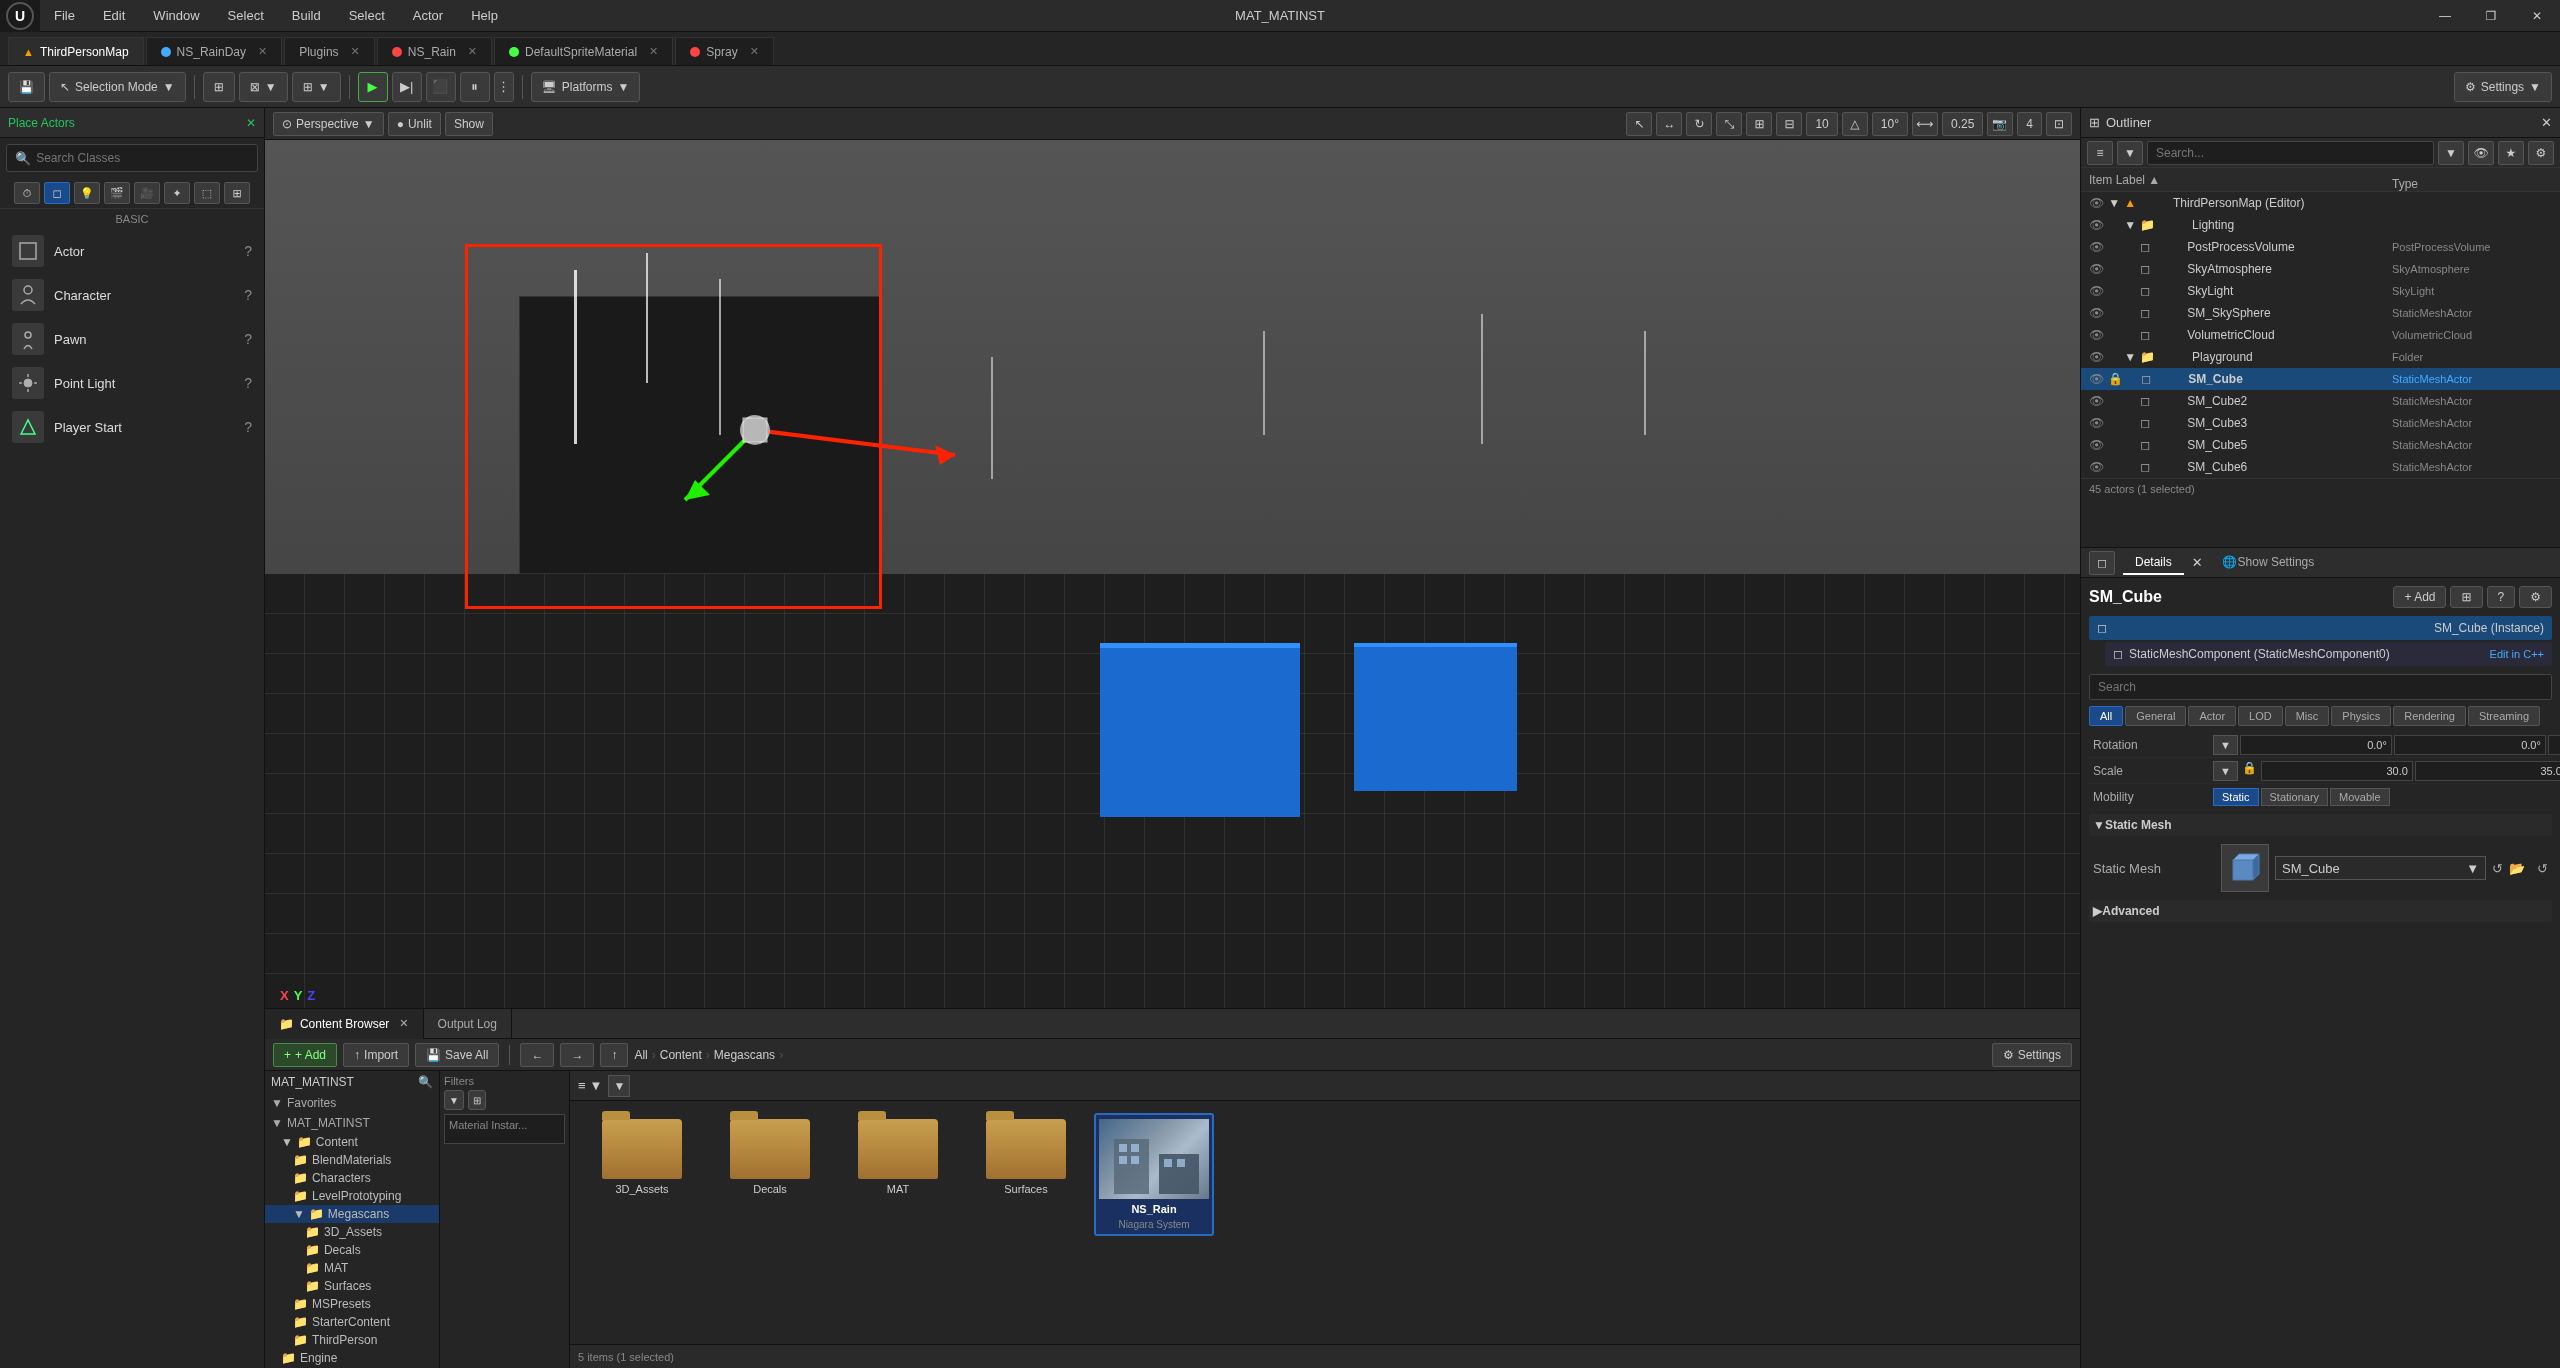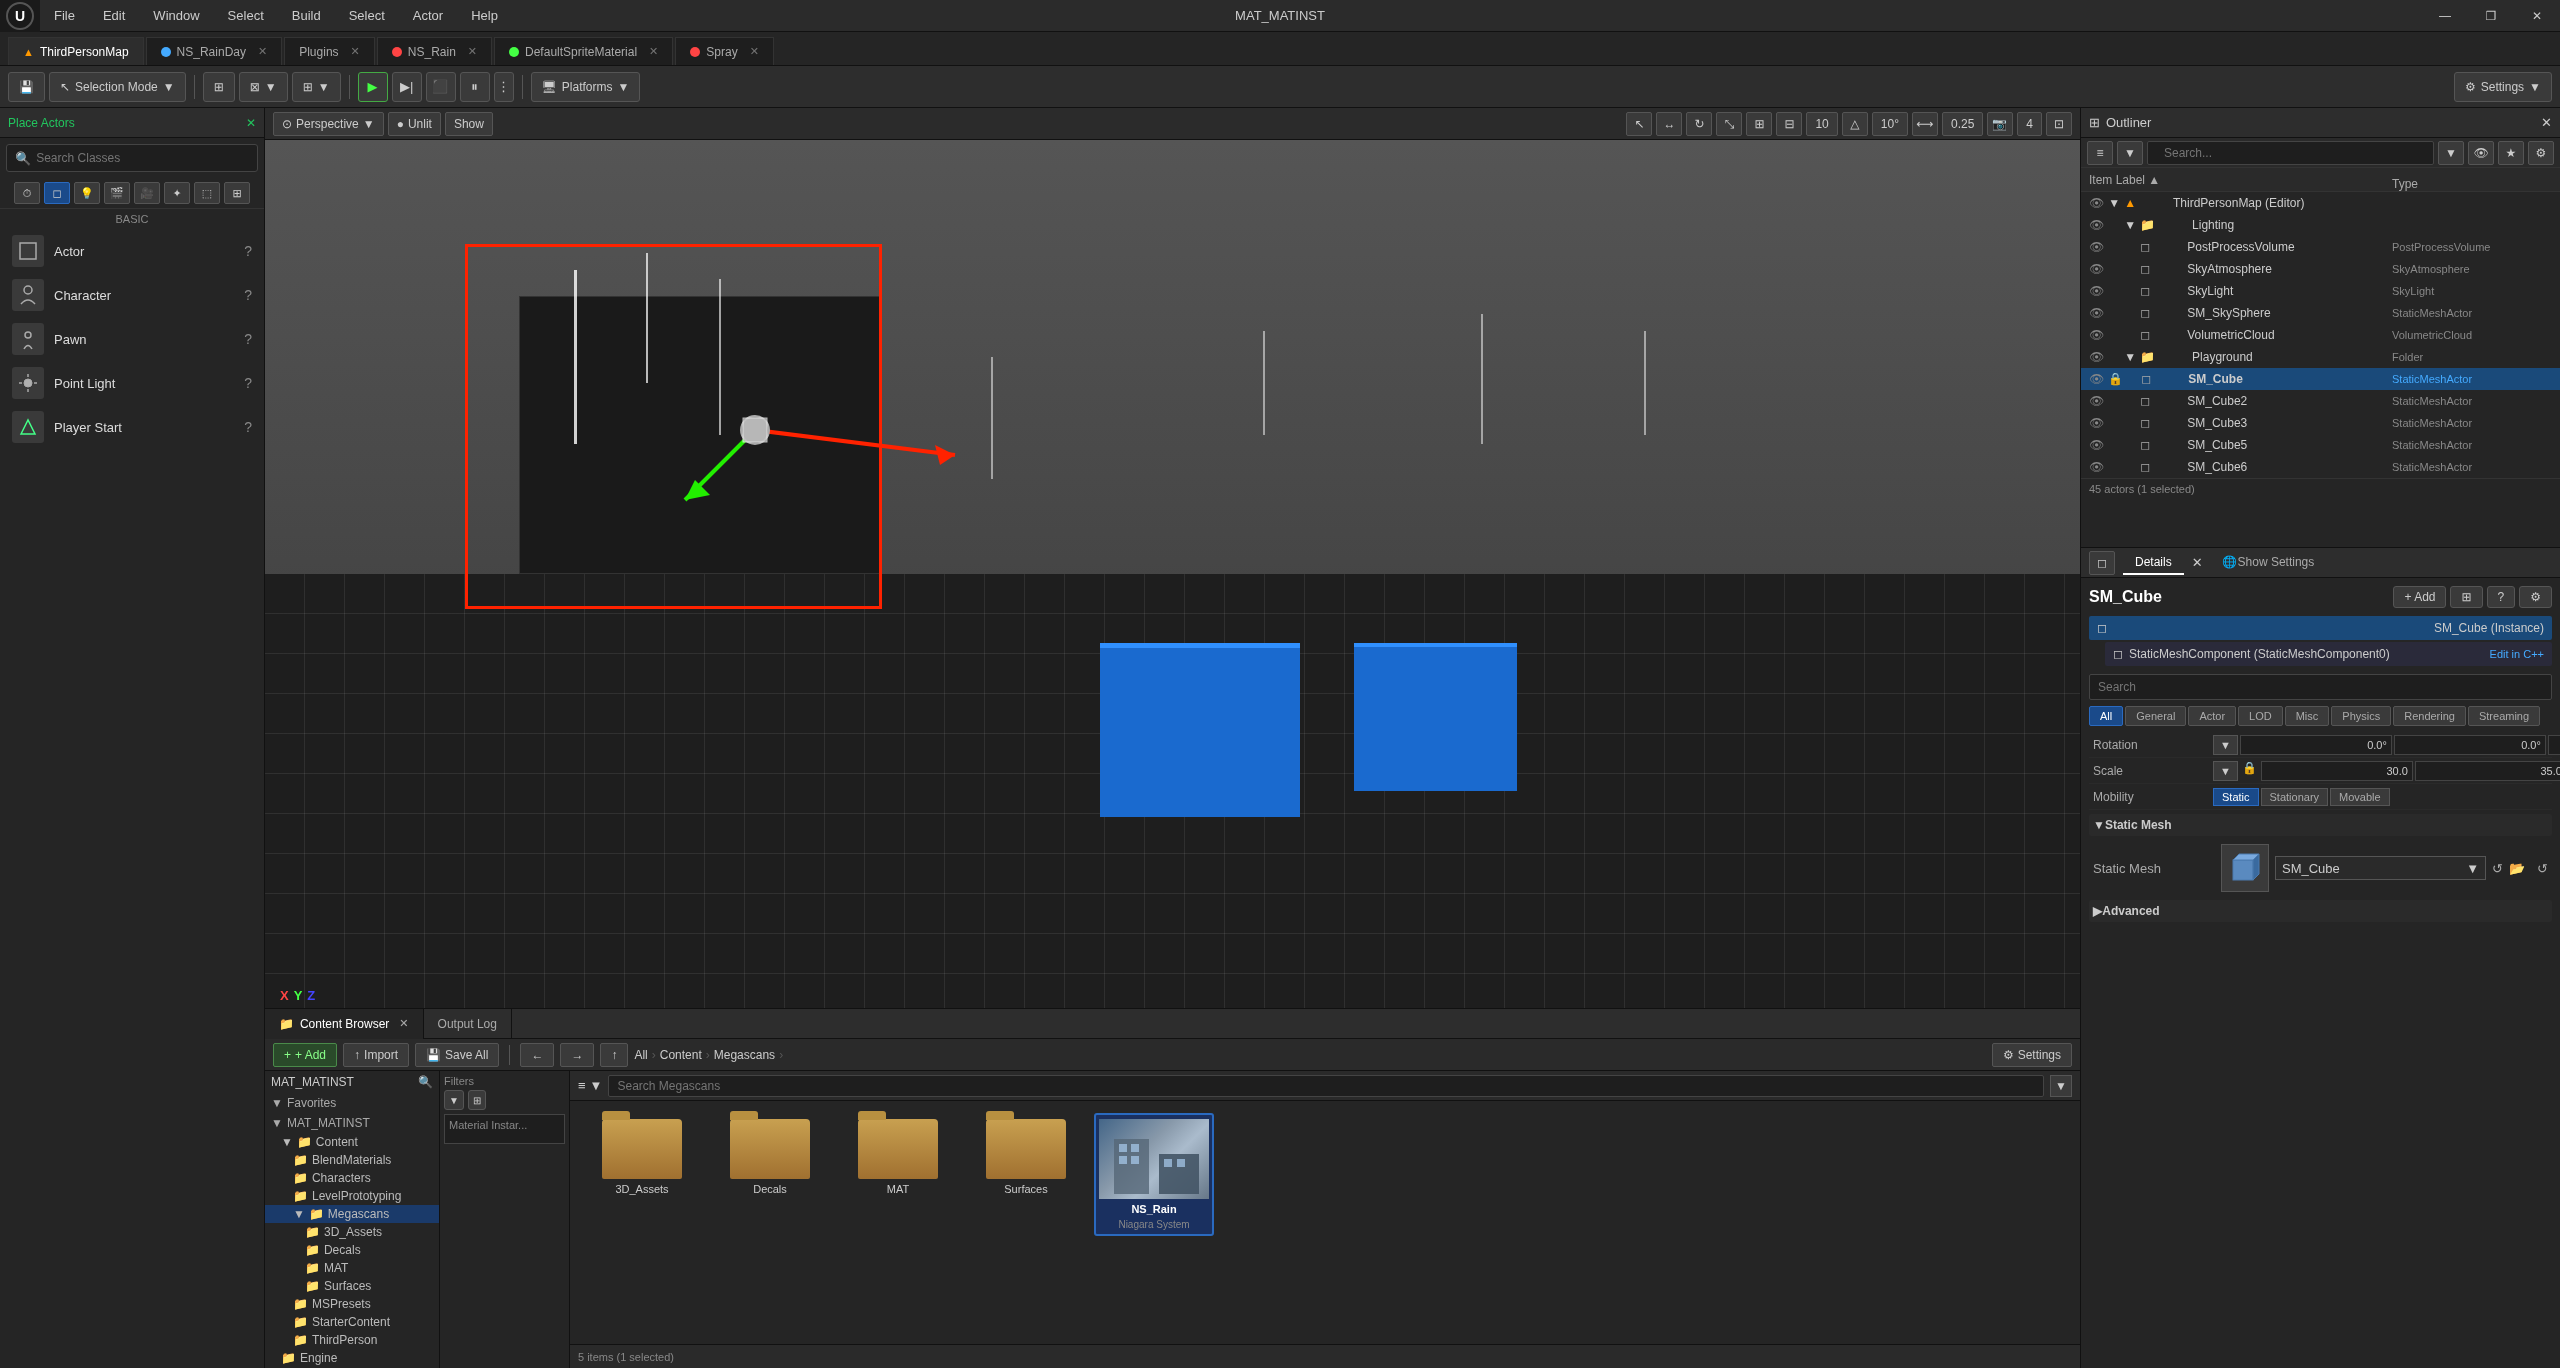--- a/index.html
+++ b/index.html
@@ -64,21 +64,21 @@
     .axis-xyz { position: absolute; bottom: 5px; left: 15px; display: flex; gap: 5px; font-size: 13px; font-weight: bold; }
 
     
     #right-panel { width: 480px; background: #252525; border-left: 1px solid #111; display: flex; flex-direction: column; flex-shrink: 0; }
     
     
     #outliner { height: 440px; border-bottom: 1px solid #111; display: flex; flex-direction: column; }
     #outliner-header { height: 30px; background: #2d2d2d; display: flex; align-items: center; justify-content: space-between; padding: 0 8px; border-bottom: 1px solid #111; }
     .panel-header-title { font-size: 13px; color: #ccc; display: flex; align-items: center; gap: 6px; }
     #outliner-toolbar { height: 30px; display: flex; align-items: center; padding: 0 6px; gap: 4px; border-bottom: 1px solid #333; background: #2a2a2a; }
-    #outliner-search { flex: 1; height: 24px; background: #1e1e1e; border: 1px solid #444; color: #8b5cf6; font-size: 12px; padding: 0 16px; outline: none; border-radius: 2px; }
+    #outliner-search { flex: 1; height: 24px; background: #1e1e1e; border: 1px solid #444; color: #8b5cf6; font-size: 12px; padding: 0 8px; outline: none; border-radius: 2px; }
     #outliner-tree { flex: 1; overflow-y: auto; }
     .tree-header-row { height: 24px; display: flex; align-items: center; padding: 0 8px; background: #2a2a2a; border-bottom: 1px solid #333; font-size: 12px; color: #aaa; }
     .tree-col-label { flex: 1; }
     .tree-col-type { width: 160px; text-align: left; margin-top: 8px; }
     .tree-item { height: 22px; display: flex; align-items: center; padding: 0 8px; font-size: 12px; cursor: pointer; }
     .tree-item.selected { background: #1a4a7a; }
     .tree-indent { display: inline-block; }
     .tree-label { flex: 1; margin-left: 33px; }
     .tree-type { width: 160px; font-size: 11px; color: #888; }
     .tree-eye { color: #888; margin-right: 4px; font-size: 12px; }
@@ -531,21 +531,20 @@
           <div style="background:#1e1e1e;border:1px solid #444;padding:4px;font-size:11px;color:#888;min-height:30px;">
             <span>Material Instar...</span>
           </div>
         </div>
 
         <div id="cb-main">
           <div id="cb-search-bar">
             <div style="display:flex;align-items:center;gap:4px;cursor:pointer;">
               <span>≡</span>▼
             </div>
-            <input type="text" id="cb-search-input" placeholder="Search Megascans" style="">
             <div style="background:#3a3a3a;border:1px solid #555;height:22px;width:22px;display:flex;align-items:center;justify-content:center;cursor:pointer;font-size:12px;">▼</div>
           </div>
 
           <div id="cb-content">
 
             <div class="asset-folder">
               <div class="folder-icon"></div>
               <span class="asset-name">3D_Assets</span>
             </div>
 

